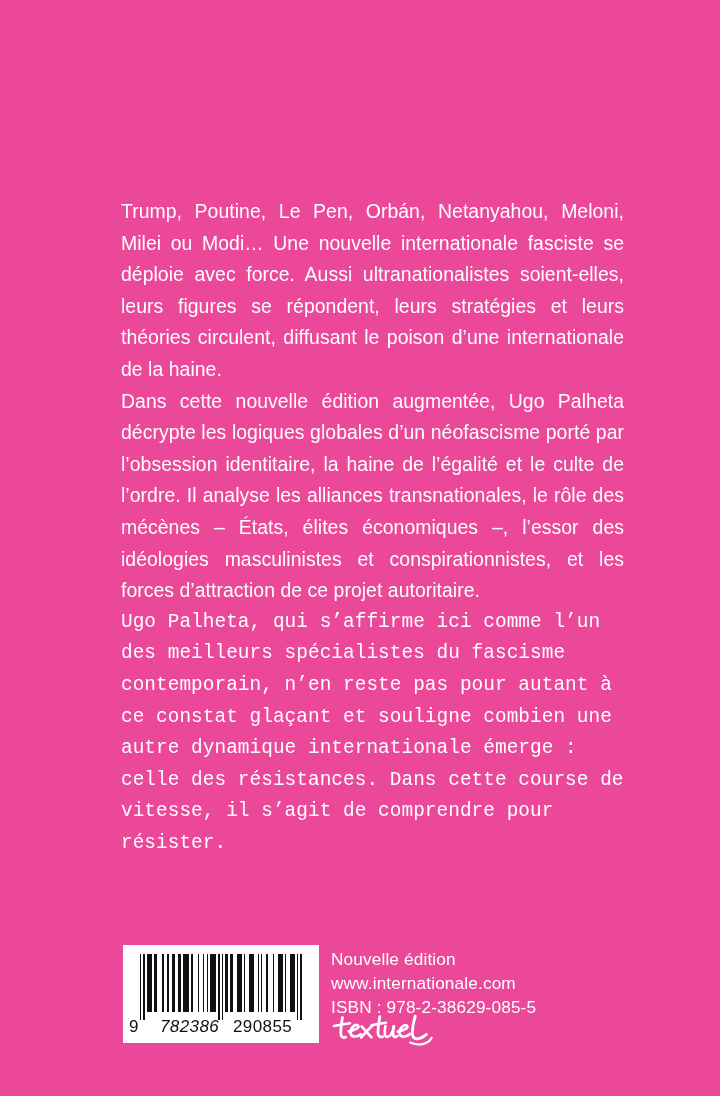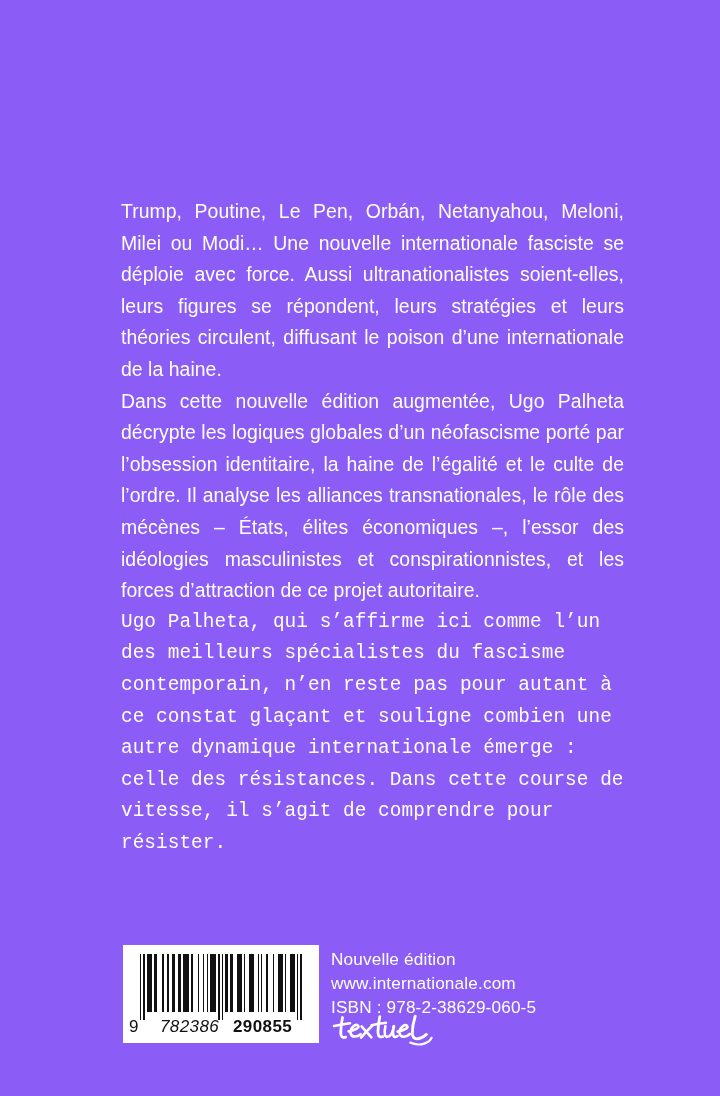--- a/index.html
+++ b/index.html
@@ -12,21 +12,21 @@
     height: 1096px;
     background: #F26222;
     font-family: "Liberation Sans", sans-serif;
     overflow: hidden;
     position: relative;
   }
 
   .cover {
     position: absolute;
     inset: 0;
-    background: #8b5cf6;
+    background: #ec4899;
   }
 
   
   .blurb {
     position: absolute;
     left: 121px;
     top: 196px;
     width: 503px;
     color: #FFFFFF;
     font-size: 19.4px;
@@ -101,21 +101,20 @@
   .barcode-digits .d-left {
     position: absolute;
     left: 37px;
     top: 0;
     font-style: italic;
   }
   .barcode-digits .d-right {
     position: absolute;
     left: 110px;
     top: 0;
-    font-weight: bold;
   }
 
   
   .pub {
     position: absolute;
     left: 331px;
     top: 8px;
     color: #FFFFFF;
   }
   .pub-line {
@@ -189,21 +188,21 @@
       <div class="barcode-digits">
         <span class="d-lead">9</span>
         <span class="d-left">782386</span>
         <span class="d-right">290855</span>
       </div>
     </div>
 
     <div class="pub">
       <div class="pub-line strong">Nouvelle édition</div>
       <div class="pub-line">www.internationale.com</div>
-      <div class="pub-line">ISBN : 978-2-38629-060-5</div>
+      <div class="pub-line">ISBN : 978-2-38629-085-5</div>
     </div>
 
     <div class="pub-logo" title="textuel">
       <svg viewBox="0 0 104 34" width="104" height="34" aria-label="textuel">
         <g fill="none" stroke="#FFFFFF" stroke-linecap="round" stroke-linejoin="round">
 
           <path d="M3 12 Q11 10.5 19 9.2" stroke-width="2.6"></path>
           <path d="M11.5 3.5 Q9.6 13 9.8 19.5 Q9.9 24.6 14.6 23.2" stroke-width="2.8"></path>
 
           <path d="M17.6 17.4 Q22.4 16.6 26.2 14.4 Q28.4 13 27 11.6 Q25 10 22.4 12.2 Q19.2 14.9 19.6 19 Q19.9 22.6 24 22.5 Q27 22.4 29.6 20.2" stroke-width="2.6"></path>

